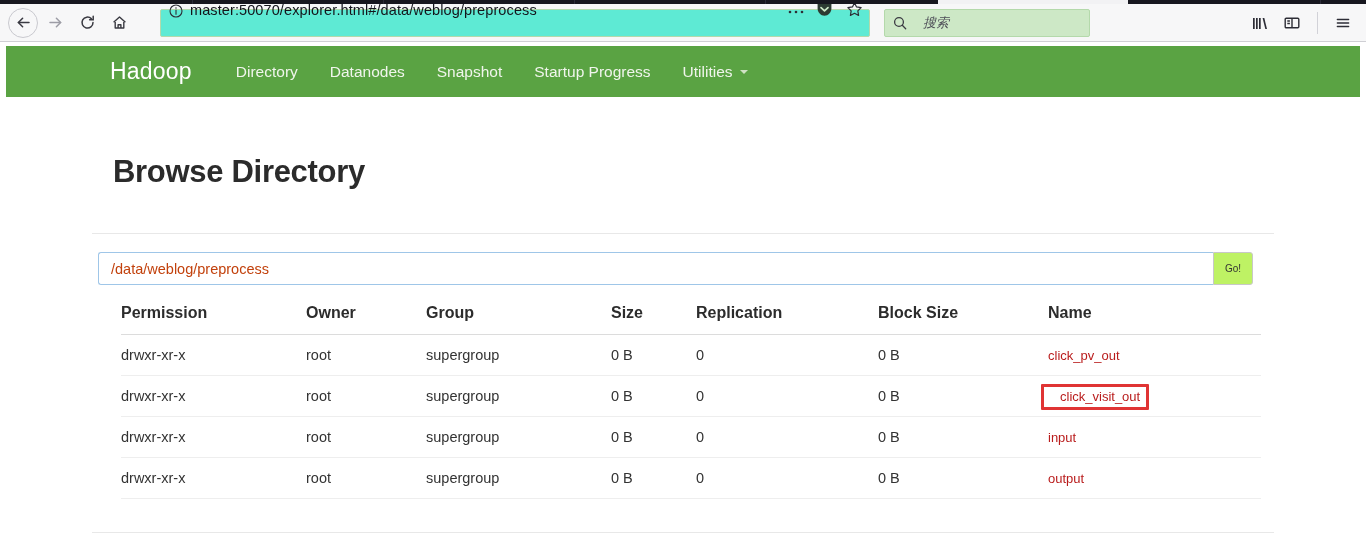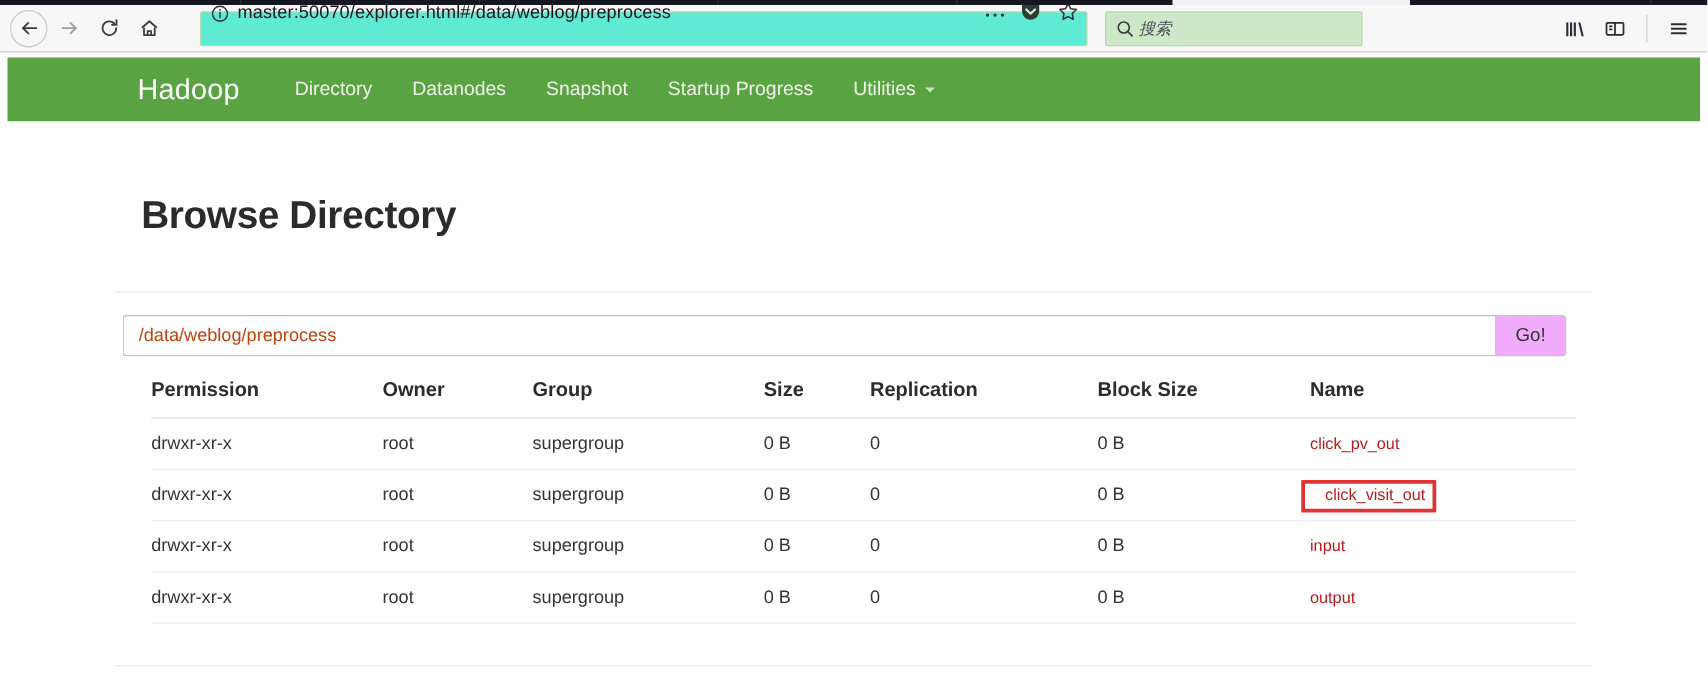--- a/index.html
+++ b/index.html
@@ -71,21 +71,21 @@
 
   #searchbar {
     width: 206px;
     height: 28px;
     background: #cde8c6;
     border: 1px solid #b4d9ab;
     border-radius: 2px;
     display: flex;
     align-items: center;
     padding: 0 8px;
-    gap: 4px;
+    gap: 16px;
     margin-right: 10px;
   }
   #searchbar .sphold {
     font-size: 13px; color: #4d4d57; font-style: italic;
   }
 
   .toolsep {
     width: 1px; height: 22px; background: #d2d2d8; margin: 0 8px;
     flex: none;
   }
@@ -151,26 +151,26 @@
     border-right: none;
     border-radius: 3px 0 0 3px;
     padding: 0 12px;
     font-size: 14.5px;
     color: #c2410c;
     background: #fff;
     font-family: "Liberation Sans", sans-serif;
     outline: none;
   }
   #gobtn {
-    width: 57px;
+    width: 40px;
     height: 33px;
     border: 1px solid #c8c8c8;
     border-radius: 0 3px 3px 0;
-    background: #f0abfc;
-    font-size: 15px;
+    background: #bef264;
+    font-size: 10px;
     color: #333;
     font-family: "Liberation Sans", sans-serif;
     cursor: pointer;
   }
 
   table#files {
     width: 100%;
     border-collapse: collapse;
     margin-top: 19px;
     margin-left: 8px;

